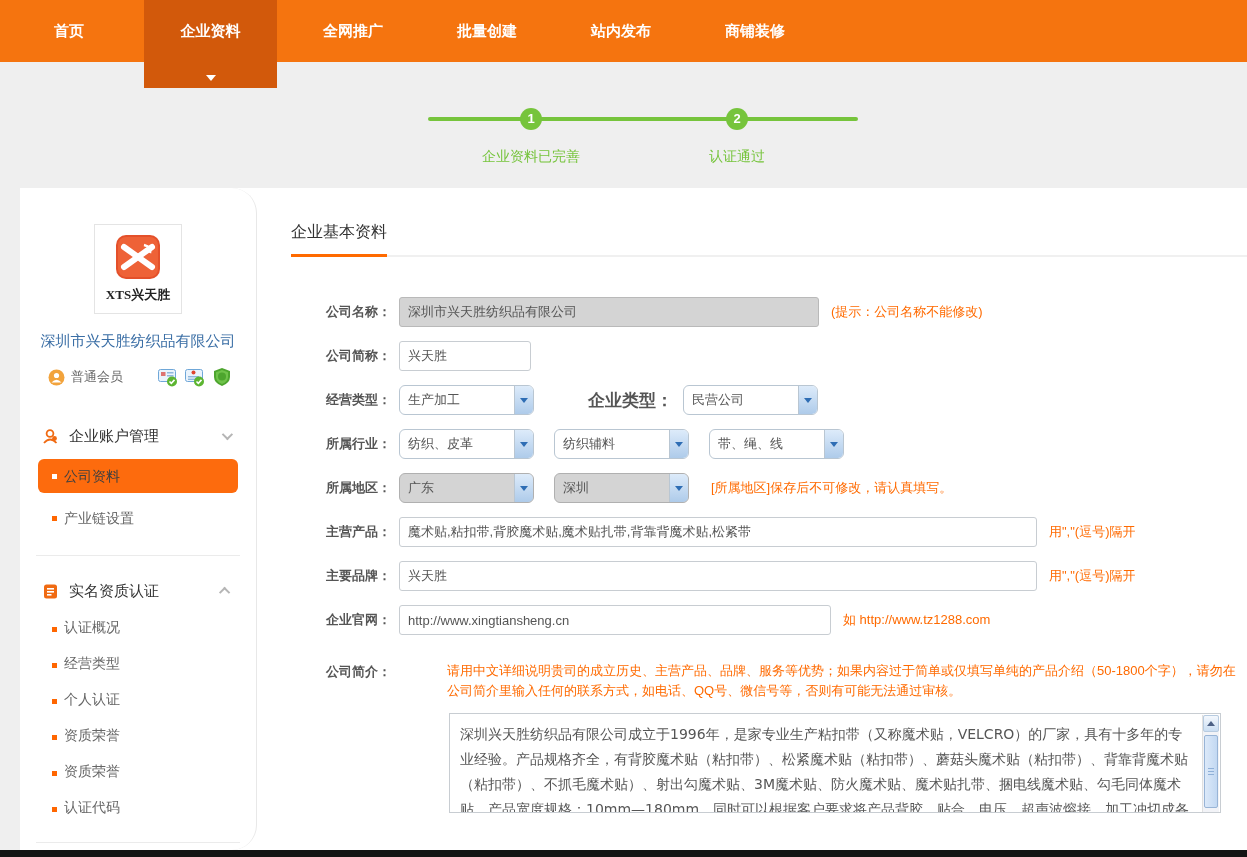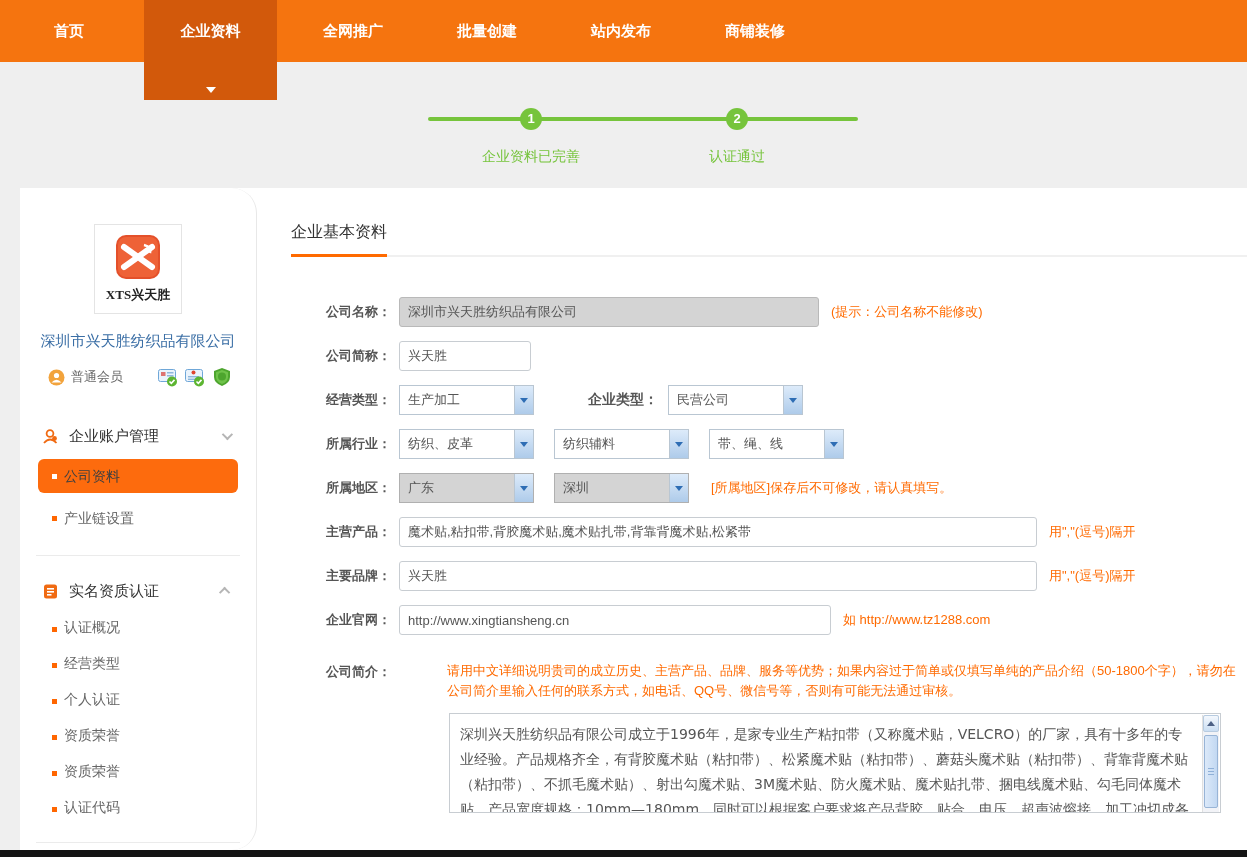--- a/index.html
+++ b/index.html
@@ -3,21 +3,21 @@
 <meta charset="utf-8">
 <style>
   * { margin:0; padding:0; box-sizing:border-box; }
   html,body { width:1247px; height:857px; overflow:hidden; }
   body { background:#EFEFEF; font-family:"Liberation Sans","DejaVu Sans",sans-serif; color:#555; }
   .page { position:relative; width:1247px; height:857px; }
 
   
   .topnav { position:relative; height:62px; background:#F5740F; display:flex; align-items:stretch; padding-left:40px; z-index:5; }
   .nav-item { color:#fff; font-size:15px; font-weight:bold; line-height:62px; padding:0 14px; margin-right:46px; cursor:pointer; white-space:nowrap; }
-  .nav-item.tab { position:relative; background:#D2590B; width:133px; height:100px; text-align:center; padding:0; margin-right:32px; }
+  .nav-item.tab { position:relative; background:#D2590B; width:133px; height:88px; text-align:center; padding:0; margin-right:32px; }
   .nav-item.tab .tab-label { display:block; line-height:62px; }
   .nav-item.tab .caret { position:absolute; left:50%; bottom:7px; margin-left:-5px; width:0; height:0;
       border-left:5px solid transparent; border-right:5px solid transparent; border-top:6px solid #fff; }
 
   
   .stepper { position:absolute; left:428px; top:108px; width:430px; height:70px; }
   .step-line { position:absolute; left:0; right:0; top:9px; height:4px; background:#76C43C; border-radius:2px; }
   .step-circle { position:absolute; top:0; width:22px; height:22px; border-radius:50%; background:#76C43C;
       color:#fff; font-size:13px; font-weight:bold; text-align:center; line-height:22px; }
   .step-circle.c1 { left:92px; }
@@ -61,23 +61,23 @@
 
   .form { margin-top:40px; }
   .frow { display:flex; align-items:center; margin-bottom:14px; min-height:30px; }
   .flabel { width:100px; text-align:right; font-size:13px; font-weight:bold; color:#555; flex:none; margin-right:8px; }
   .flabel.top { align-self:flex-start; margin-top:2px; }
   .tinput { height:30px; border:1px solid #C8CDD2; border-radius:3px; background:#fff; font-size:13px; color:#555;
       padding:0 8px; font-family:"Liberation Sans","DejaVu Sans",sans-serif; }
   .tinput:disabled, .tinput.disabled { background:#D4D4D4; border-color:#B9B9B9; color:#555; }
   .w420 { width:420px; } .w130 { width:132px; } .w638 { width:638px; } .w432 { width:432px; }
   .hint { color:#FF6A00; font-size:13px; margin-left:12px; white-space:nowrap; }
-  .mid-label { font-size:14px; font-weight:bold; color:#555; margin:0 10px 0 34px; }
-
-  .sel { display:flex; width:135px; height:30px; border:1px solid #B9C6D2; border-radius:0; overflow:hidden;
+  .mid-label { font-size:17px; font-weight:bold; color:#555; margin:0 10px 0 34px; }
+
+  .sel { display:flex; width:135px; height:30px; border:1px solid #B9C6D2; border-radius:6px; overflow:hidden;
       background:#fff; margin-right:20px; cursor:pointer; }
   .sel .sel-val { flex:1; font-size:13px; color:#555; line-height:28px; padding-left:8px; white-space:nowrap; overflow:hidden; }
   .sel .sel-btn { width:19px; background:linear-gradient(#DDEBFA,#AECBEA); border-left:1px solid #B9C6D2;
       display:flex; align-items:center; justify-content:center; }
   .sel .sel-btn i { width:0; height:0; border-left:4px solid transparent; border-right:4px solid transparent; border-top:5px solid #2E6DB4; }
   .sel.disabled { background:#D4D4D4; border-color:#B0B0B0; }
   .sel.disabled .sel-val { color:#555; }
 
   .sec2 { margin-top:30px; }
   .profile-row { display:flex; margin-top:26px;gap:48px; }

